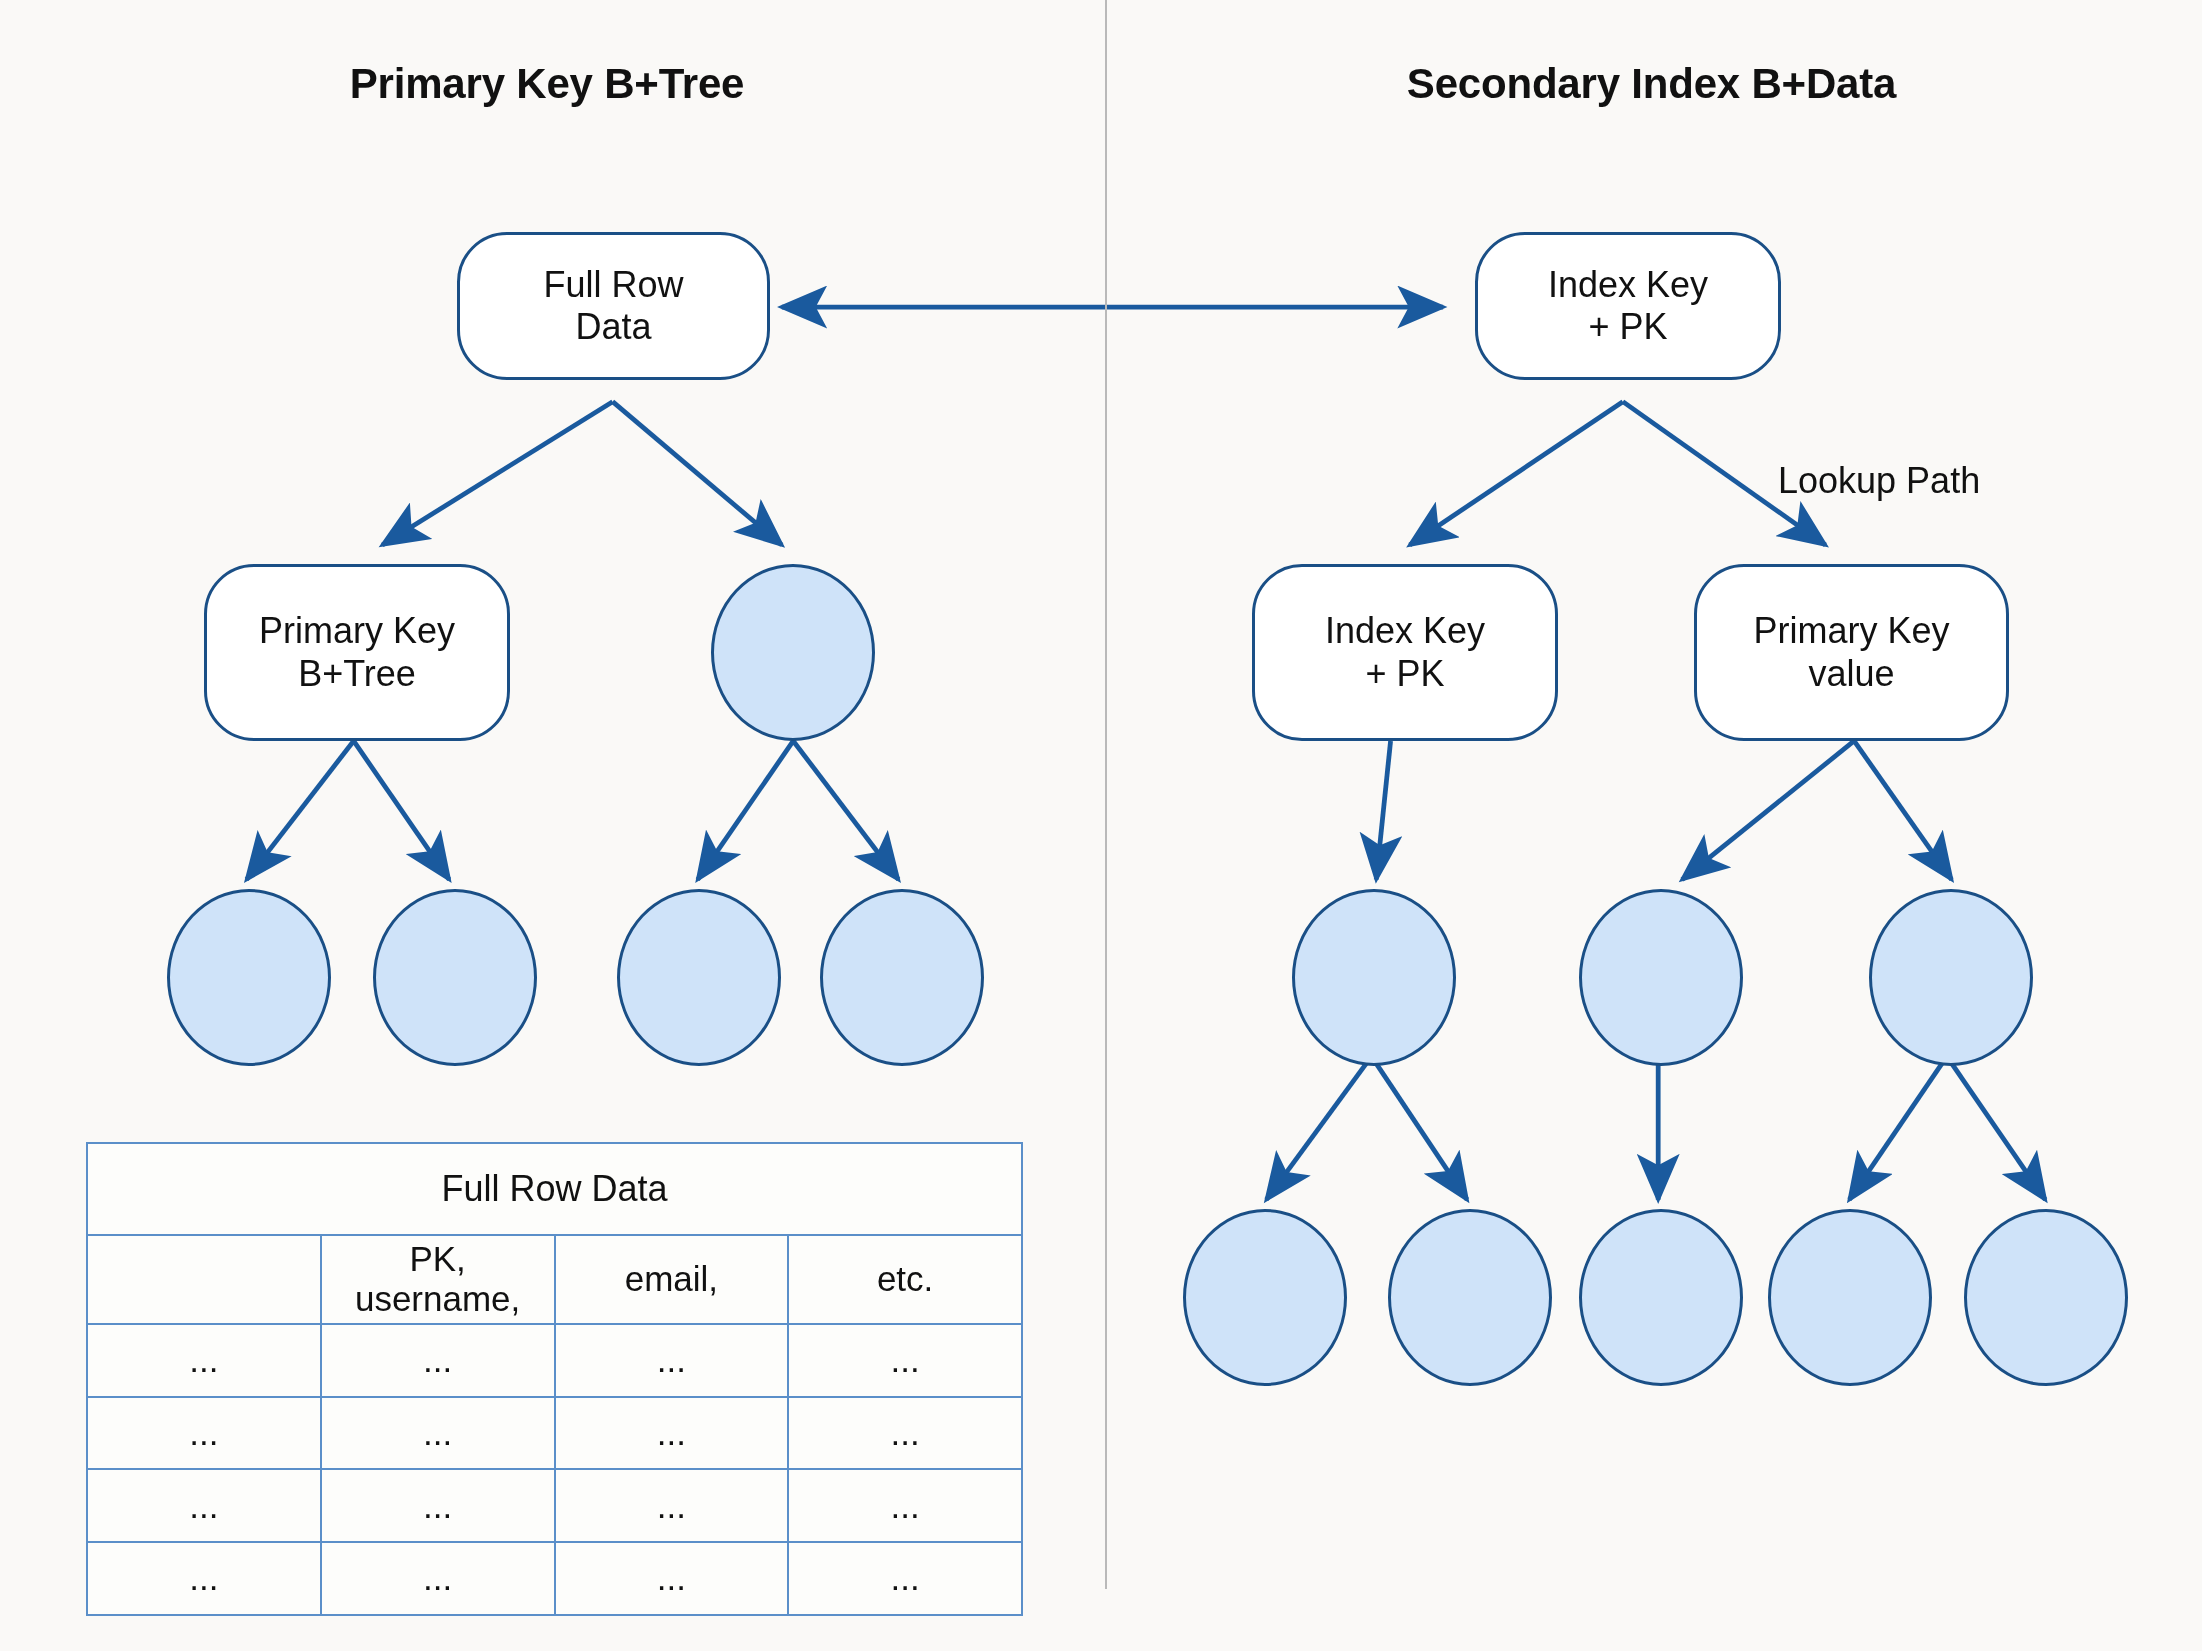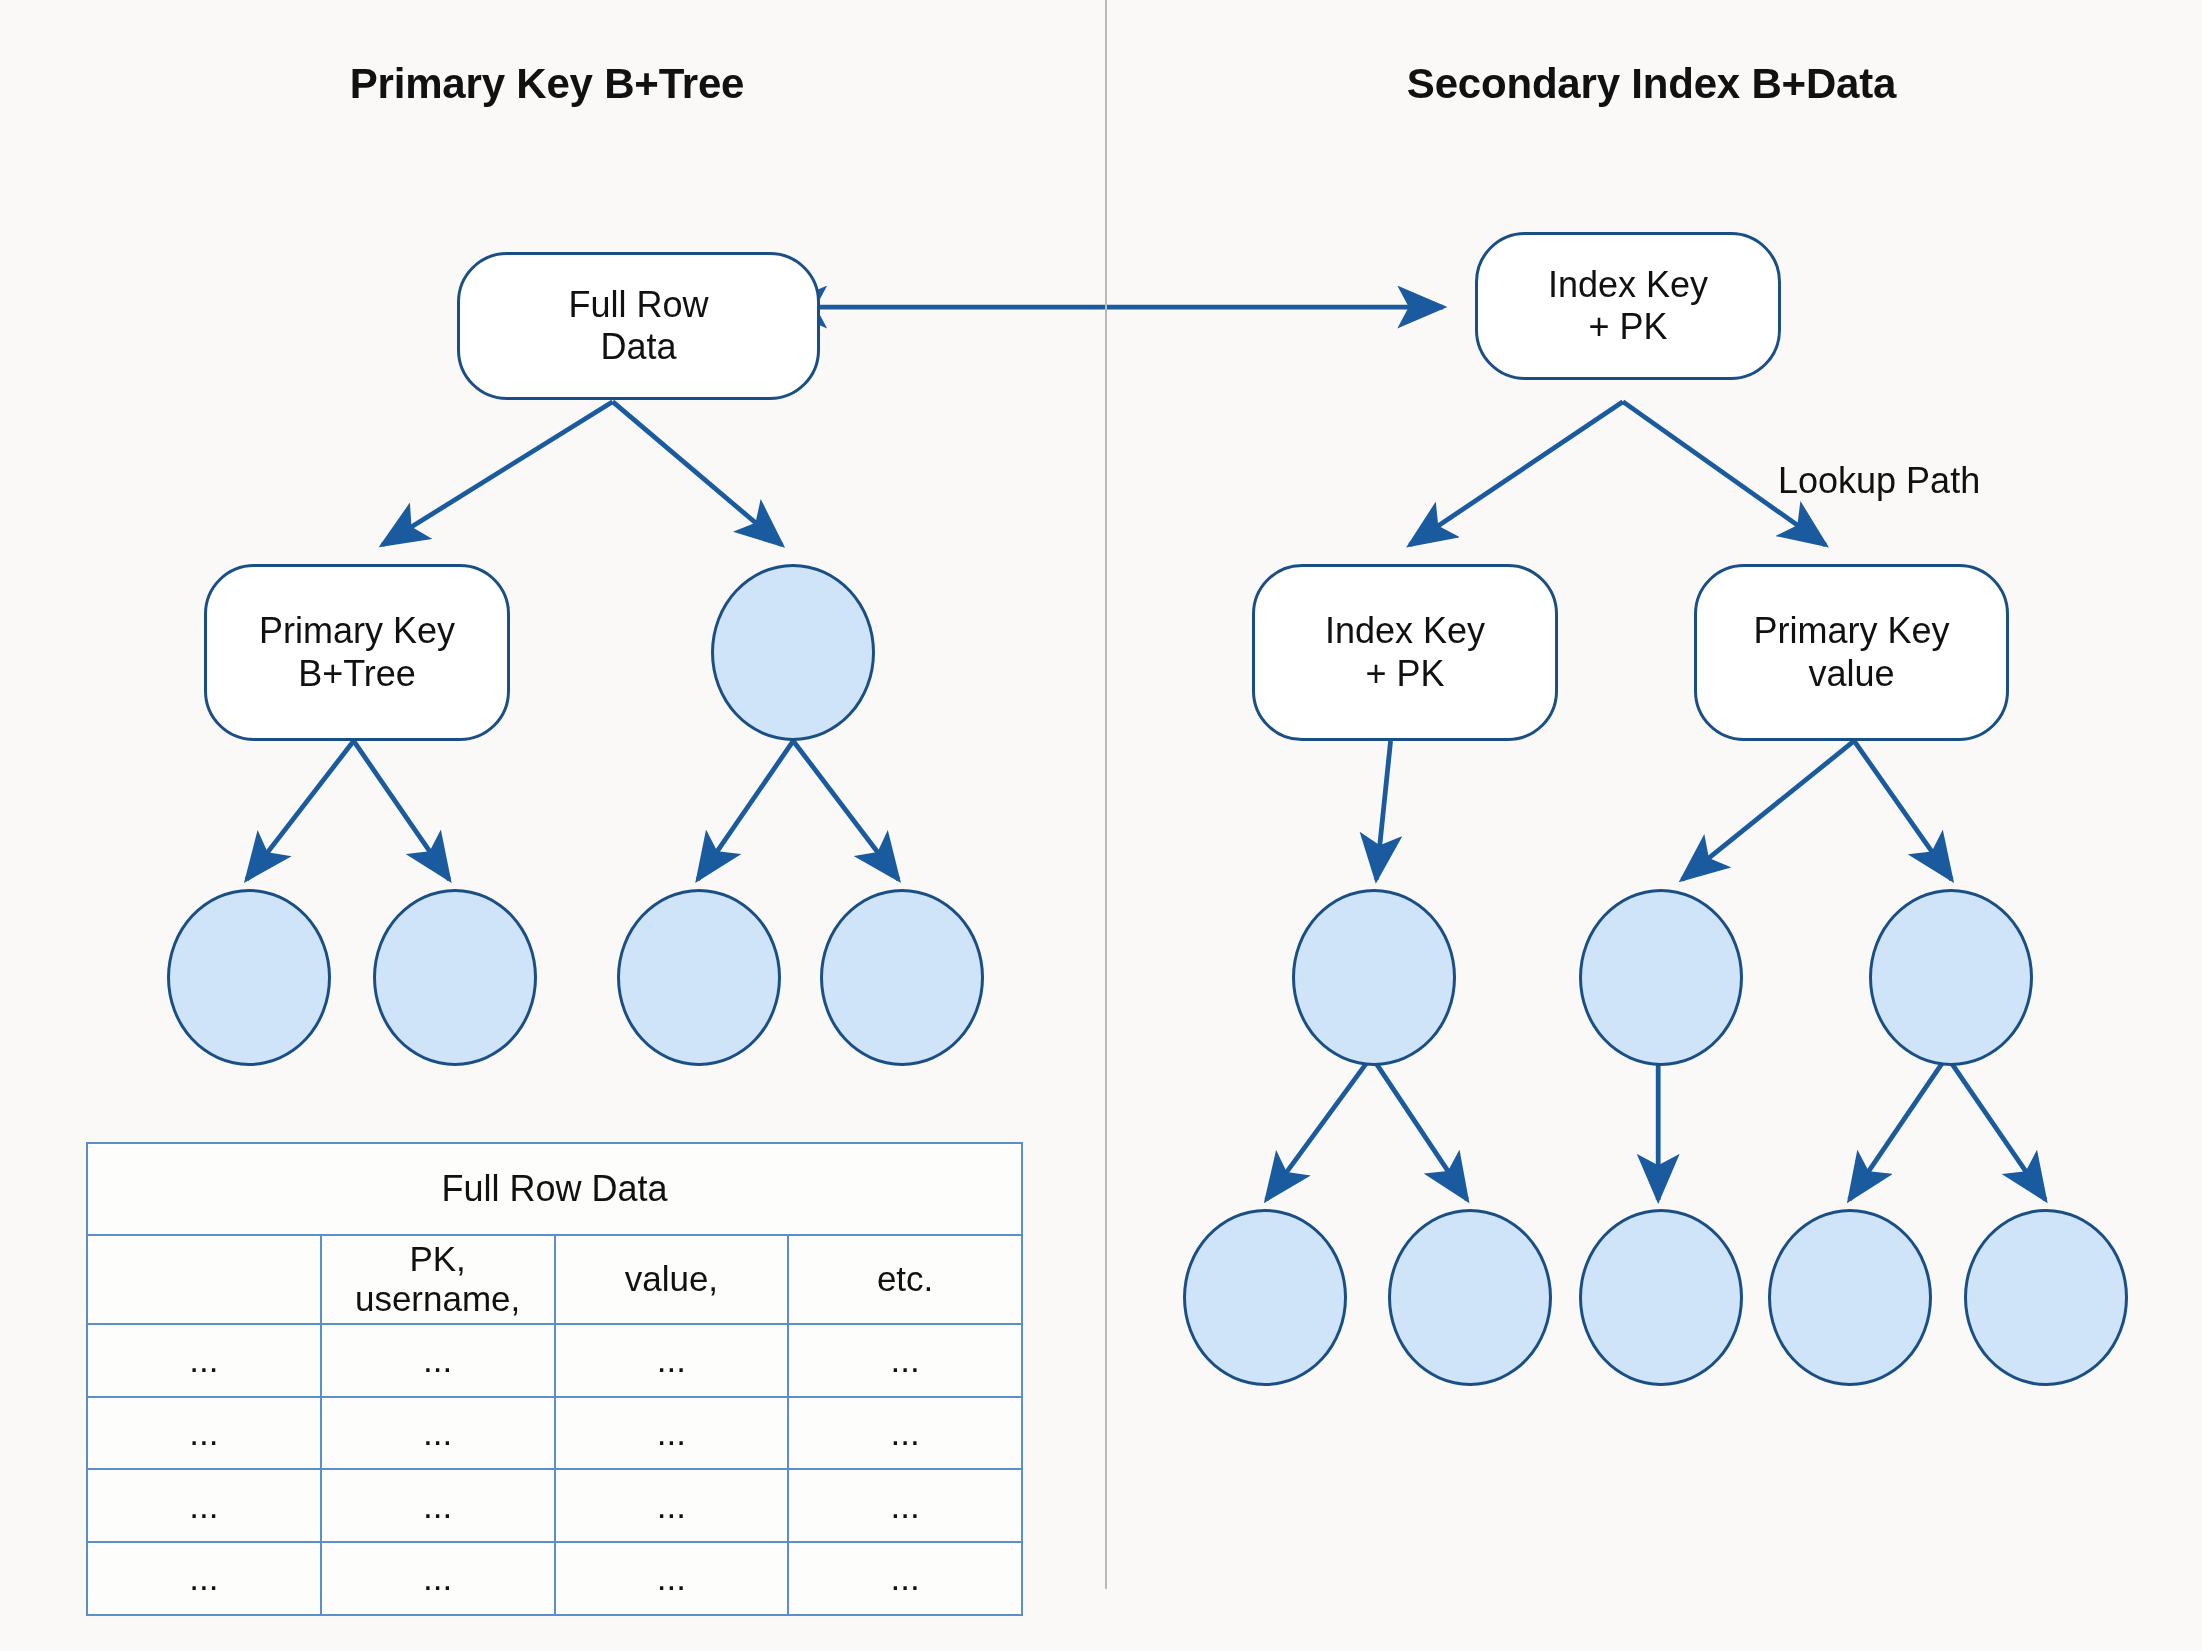--- a/index.html
+++ b/index.html
@@ -148,21 +148,21 @@
     <line x1="2037" y1="1105" x2="1935" y2="1255" marker-end="url(#arrowhead)"></line>
     <line x1="2037" y1="1105" x2="2140" y2="1255" marker-end="url(#arrowhead)"></line>
   </g>
 </svg>
 
 <div class="title" id="title-left">Primary Key B+Tree</div>
 <div class="title" id="title-right">Secondary Index B+Data</div>
 
 <div id="divider"></div>
 
-<div class="node rect" style="left:457px; top:232px; width:363px; height:148px;margin-top:20px;">Full Row
+<div class="node rect" style="left:457px; top:232px; width:313px; height:148px;">Full Row
 Data</div>
 
 <div class="node rect" style="left:204px; top:564px; width:306px; height:177px;">Primary Key
 B+Tree</div>
 
 <div class="node circle" style="left:711px; top:564px; width:164px; height:177px;"></div>
 
 <div class="node circle" style="left:167px; top:889px; width:164px; height:177px;"></div>
 <div class="node circle" style="left:373px; top:889px; width:164px; height:177px;"></div>
 <div class="node circle" style="left:617px; top:889px; width:164px; height:177px;"></div>
@@ -190,21 +190,21 @@
 <div id="lookup-path">Lookup Path</div>
 
 <table id="row-table">
   <tbody>
     <tr>
       <td class="title-cell" colspan="4">Full Row Data</td>
     </tr>
     <tr>
       <td class="col-a"></td>
       <td class="col-b">PK, username,</td>
-      <td class="col-c">value,</td>
+      <td class="col-c">email,</td>
       <td class="col-d">etc.</td>
     </tr>
     <tr>
       <td class="col-a">...</td>
       <td class="col-b">...</td>
       <td class="col-c">...</td>
       <td class="col-d">...</td>
     </tr>
     <tr>
       <td class="col-a">...</td>

